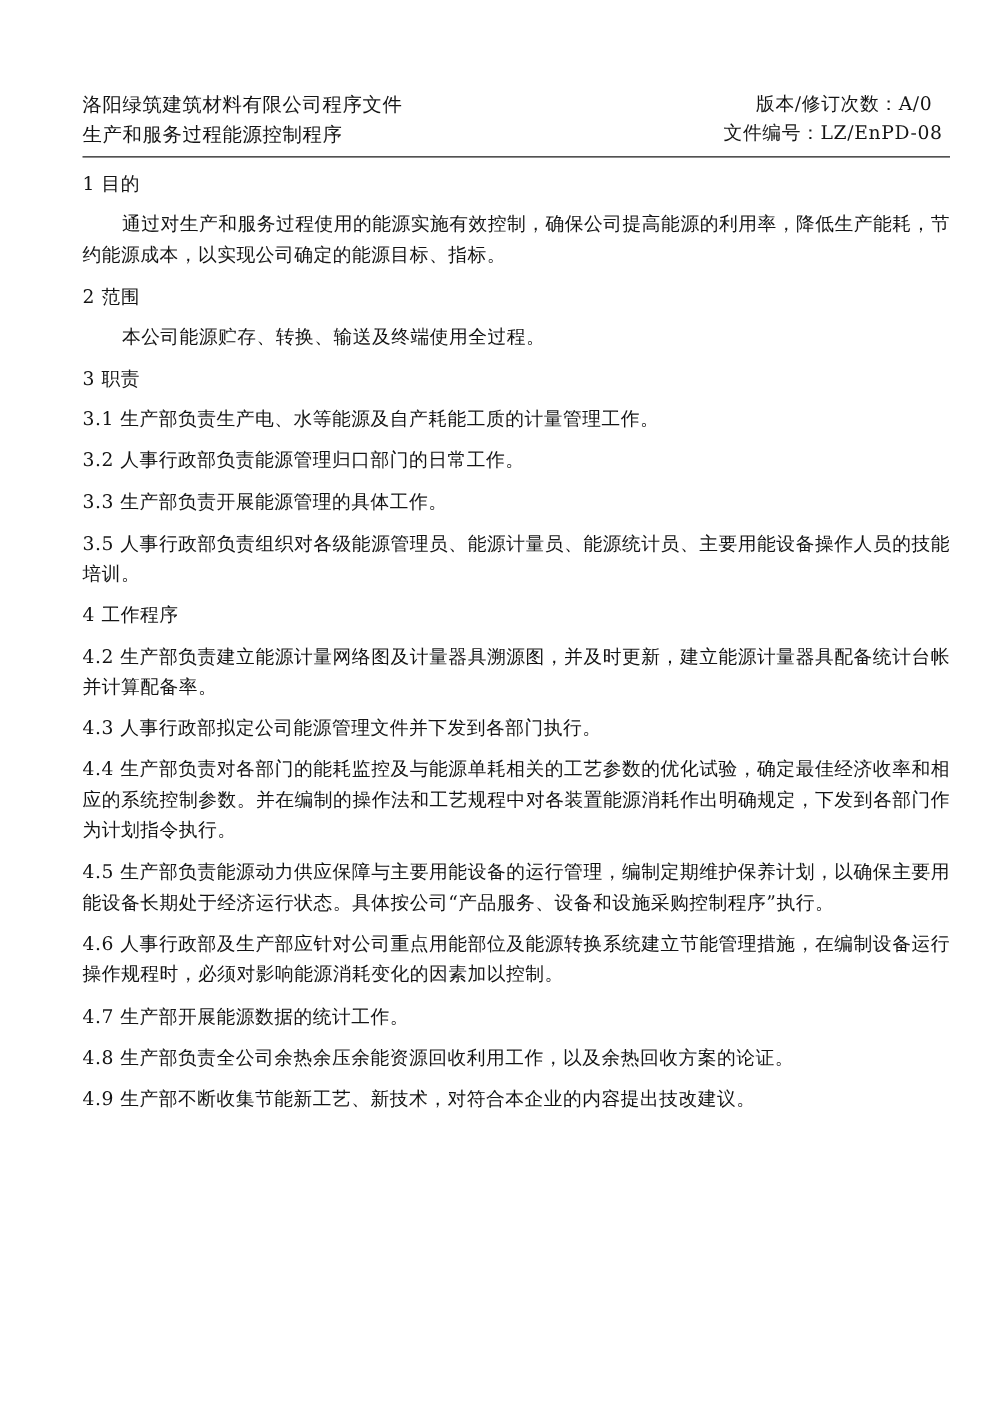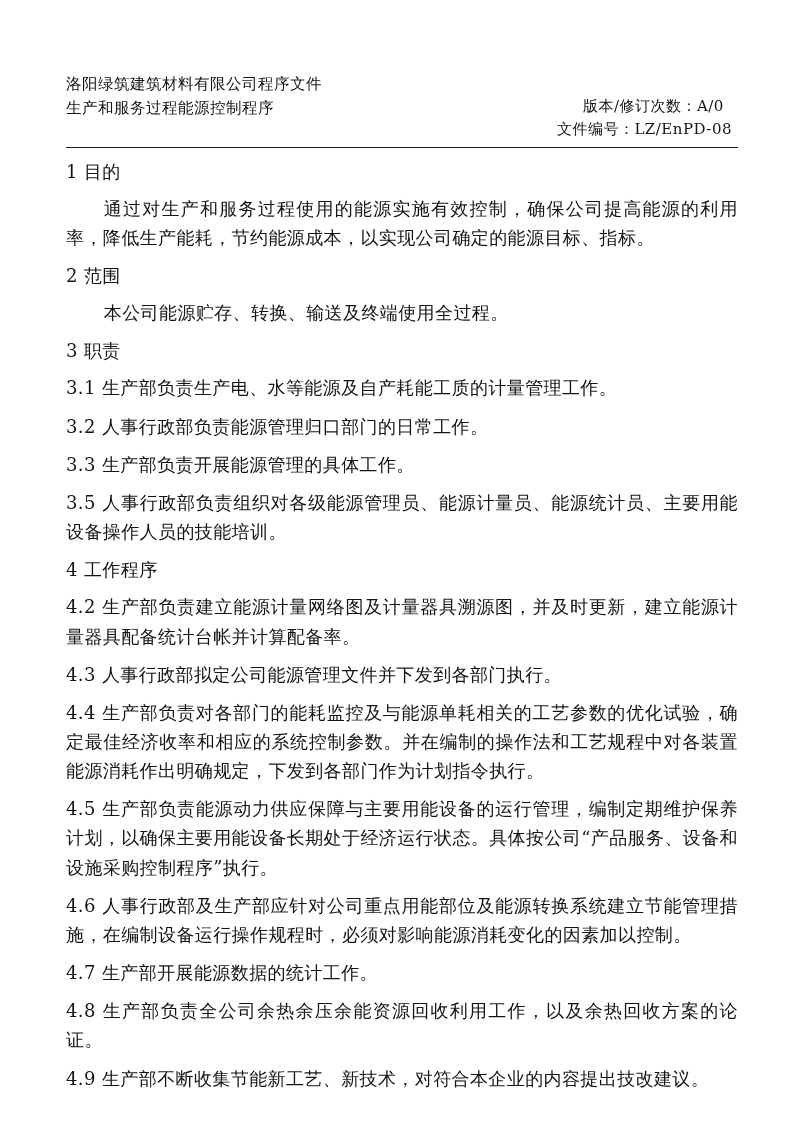--- a/index.html
+++ b/index.html
@@ -11,50 +11,49 @@
     height: 1130px;
     background: #ffffff;
     font-family: "DejaVu Serif", "Liberation Serif", serif;
     color: #141414;
   }
   .page {
     position: relative;
     width: 800px;
     height: 959px;
     box-sizing: border-box;
-    padding: 72px 62px 40px 66px;
+    padding: 72px 40px 40px 66px;
   }
   .header {
     display: flex;
     justify-content: space-between;
     align-items: flex-start;
     font-size: 15.5px;
     line-height: 1.55;
     letter-spacing: 0.5px;
   }
   .header-left > div,
   .header-right > div {
     white-space: nowrap;
   }
   .header-right {
     text-align: left;
     padding-right: 6px;
     font-size: 15px;
-    margin-top: 23px;
   }
   .header-right .hr-line1 {
     padding-left: 26px;
   }
   .rule {
     border: 0;
     border-top: 1.6px solid #1a1a1a;
     margin: 5px 0 9px 0;
   }
   .body {
-    font-size: 18px;
+    font-size: 15px;
     line-height: 1.62;
     letter-spacing: 0.4px;
   }
   .para {
     margin: 0 0 9px 0;
     text-align: justify;
     text-justify: inter-ideograph;
   }
   .para.indent {
     text-indent: 2.1em;

